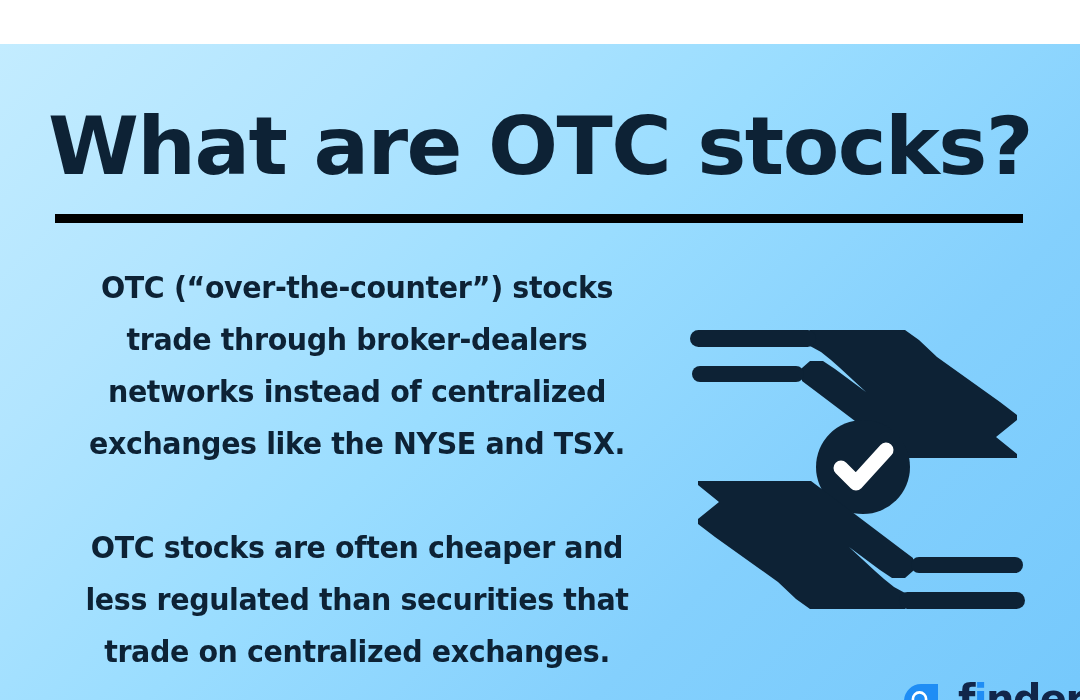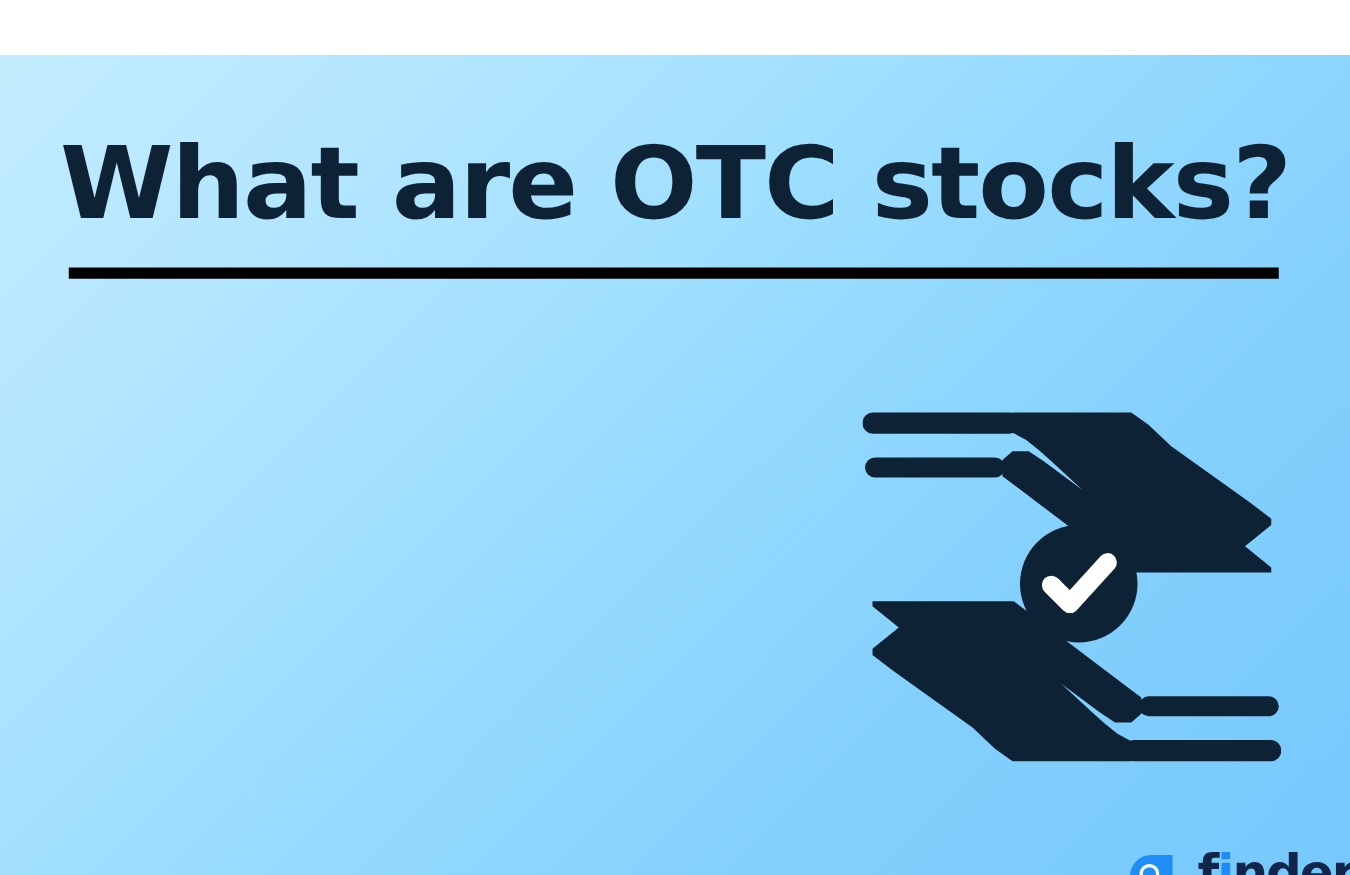--- a/index.html
+++ b/index.html
@@ -125,20 +125,24 @@
 </head>
 <body>
 
 <div id="infographic">
 
   <div id="title-block">
     <h1 id="page-title">What are OTC stocks?</h1>
   </div>
   <div id="title-rule"></div>
 
+  <div id="copy-block">
+    <p class="paragraph" id="paragraph-1">OTC (“over-the-counter”) stocks trade through broker-dealers networks instead of centralized exchanges like the NYSE and TSX.</p>
+    <p class="paragraph" id="paragraph-2">OTC stocks are often cheaper and less regulated than securities that trade on centralized exchanges.</p>
+  </div>
 
   <div id="illustration">
     <svg viewBox="0 0 335 305" xmlns="http://www.w3.org/2000/svg" aria-hidden="true">
 
       <g fill="#0d2235">
         <path d="M120 14
                  L215 14
                  L229 24
                  L247 41
                  L310 86

